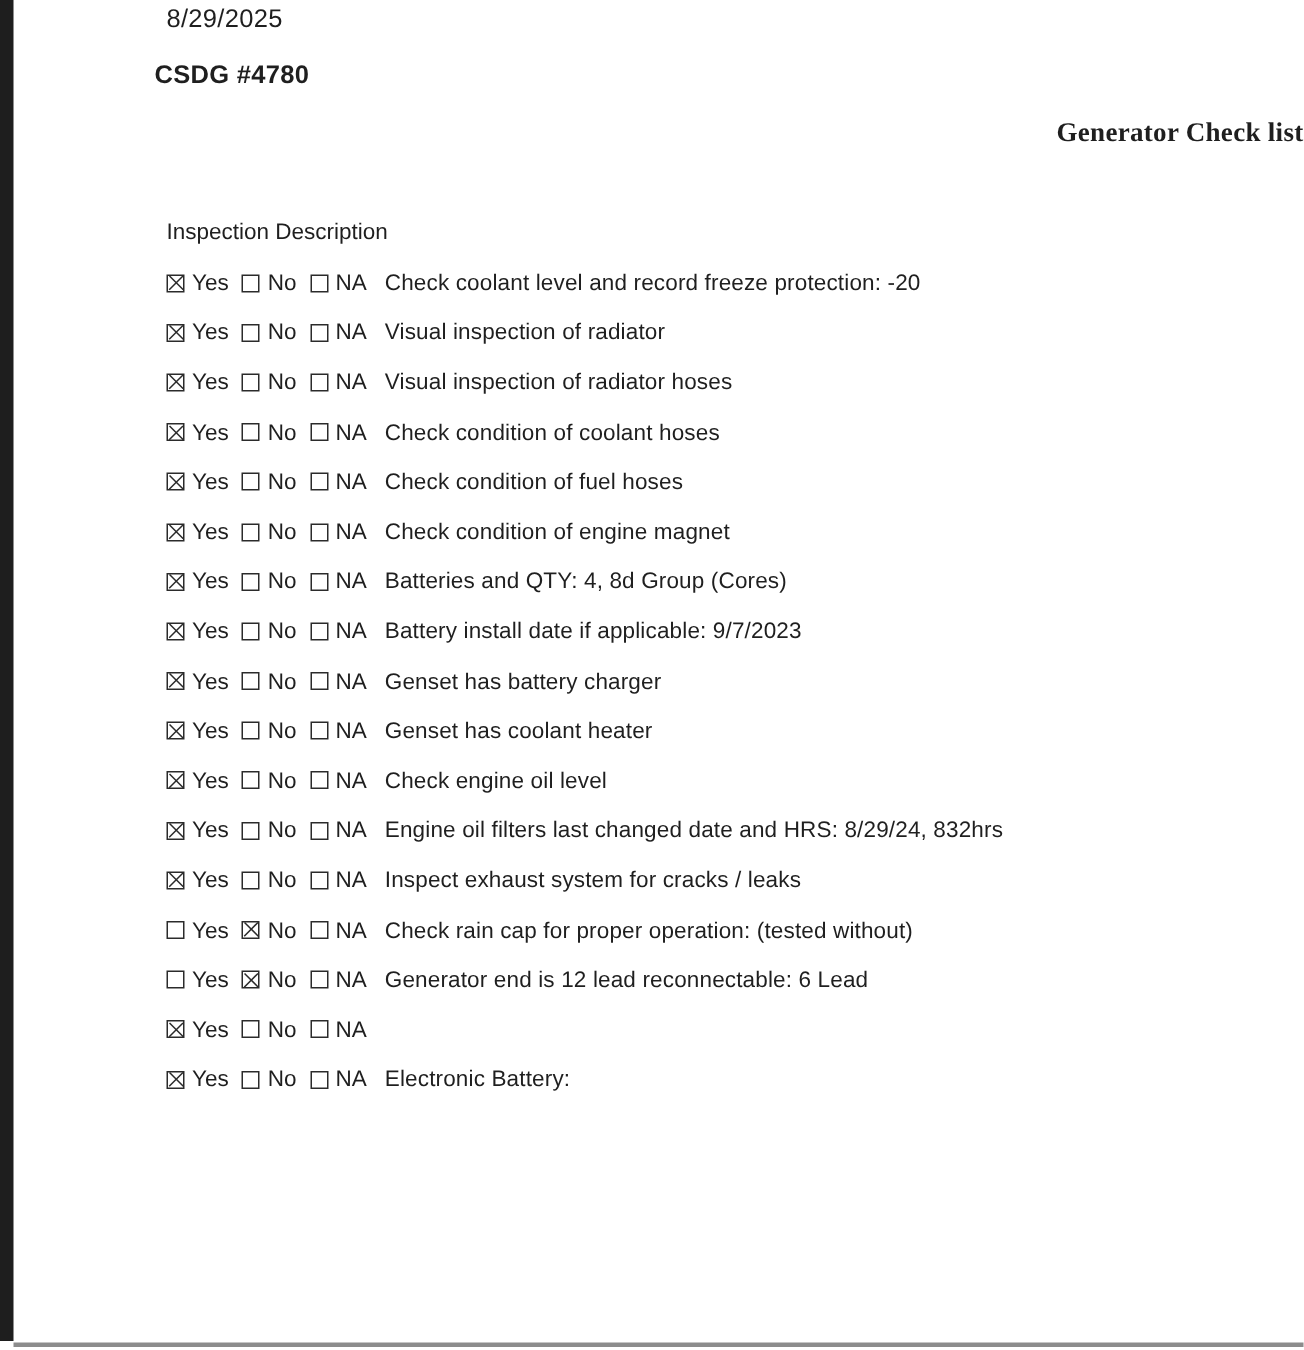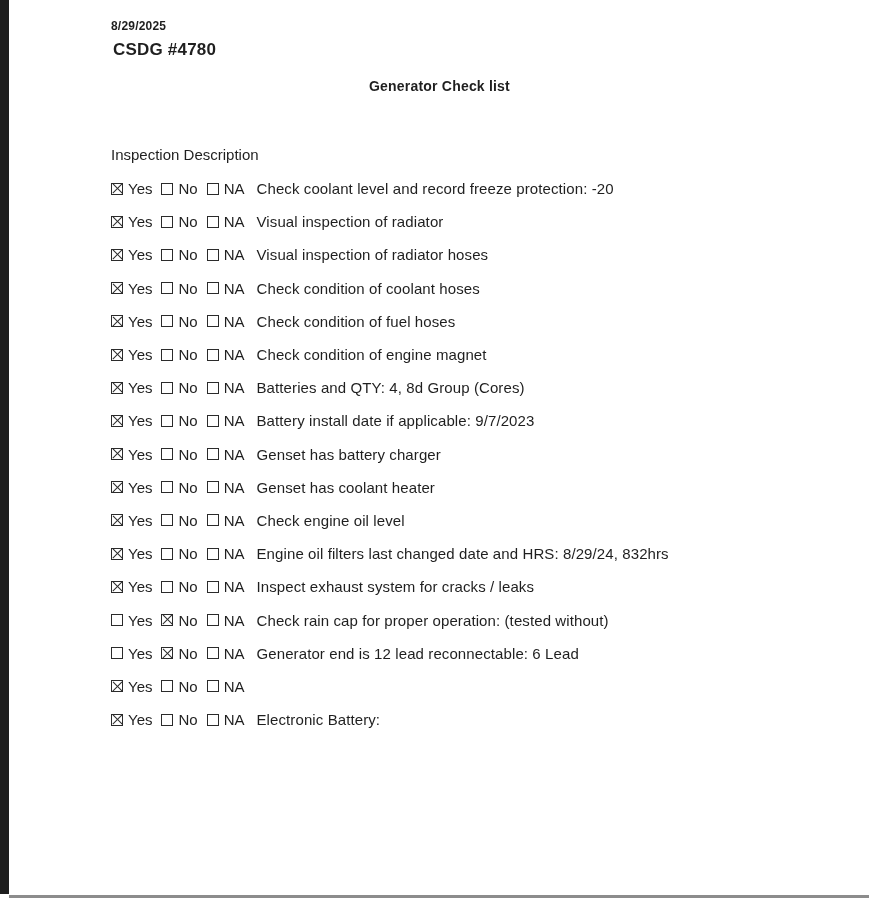--- a/index.html
+++ b/index.html
@@ -25,40 +25,41 @@
   }
   .bottom-edge {
     position: absolute;
     left: 9px; right: 0;
     top: 895px;
     height: 3px;
     background: #8c8c8c;
   }
   .doc-date {
     position: absolute;
-    left: 111px; top: 19px;
-    font-size: 12px;
-    font-weight: 700;
+    left: 111px; top: 3px;
+    font-size: 17px;
+    font-weight: 400;
     letter-spacing: 0.2px;
   }
   .doc-number {
     position: absolute;
-    left: 113px; top: 40px;
+    left: 103px; top: 40px;
     font-size: 17px;
     font-weight: 700;
     letter-spacing: 0.2px;
   }
   .doc-title {
     position: absolute;
     left: 10px; right: 0;
     top: 78px;
-    text-align: center;
-    font-size: 14px;
+    text-align: right;
+    font-size: 18px;
     font-weight: 700;
     letter-spacing: 0.2px;
+    font-family: Liberation Serif, serif;
   }
   .section-label {
     position: absolute;
     left: 111px; top: 146px;
     font-size: 15px;
     text-align: center;
   }
   .checklist {
     position: absolute;
     left: 111px; top: 172px;

